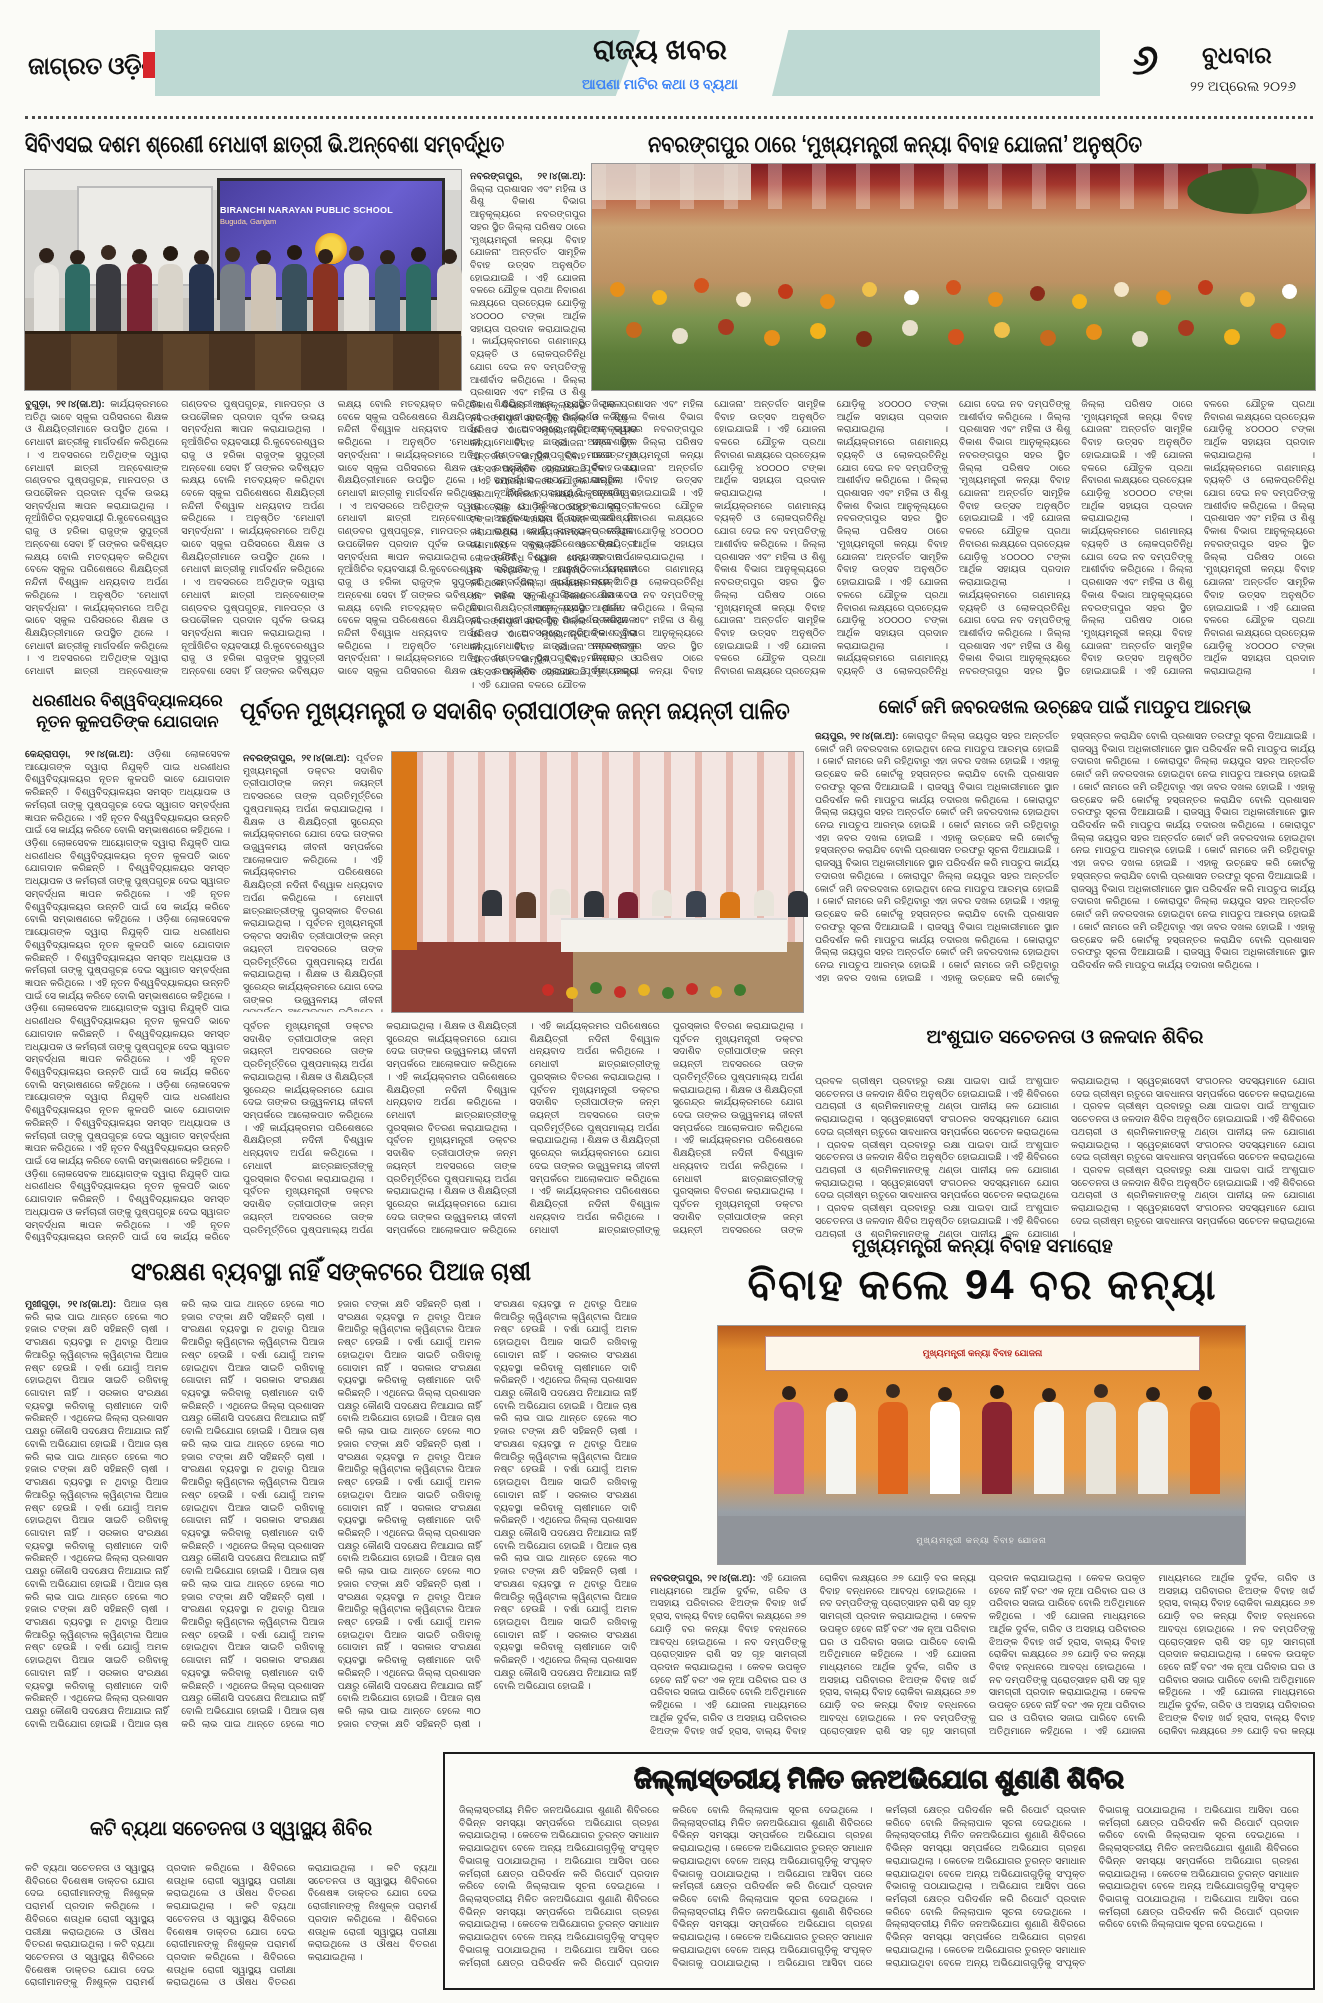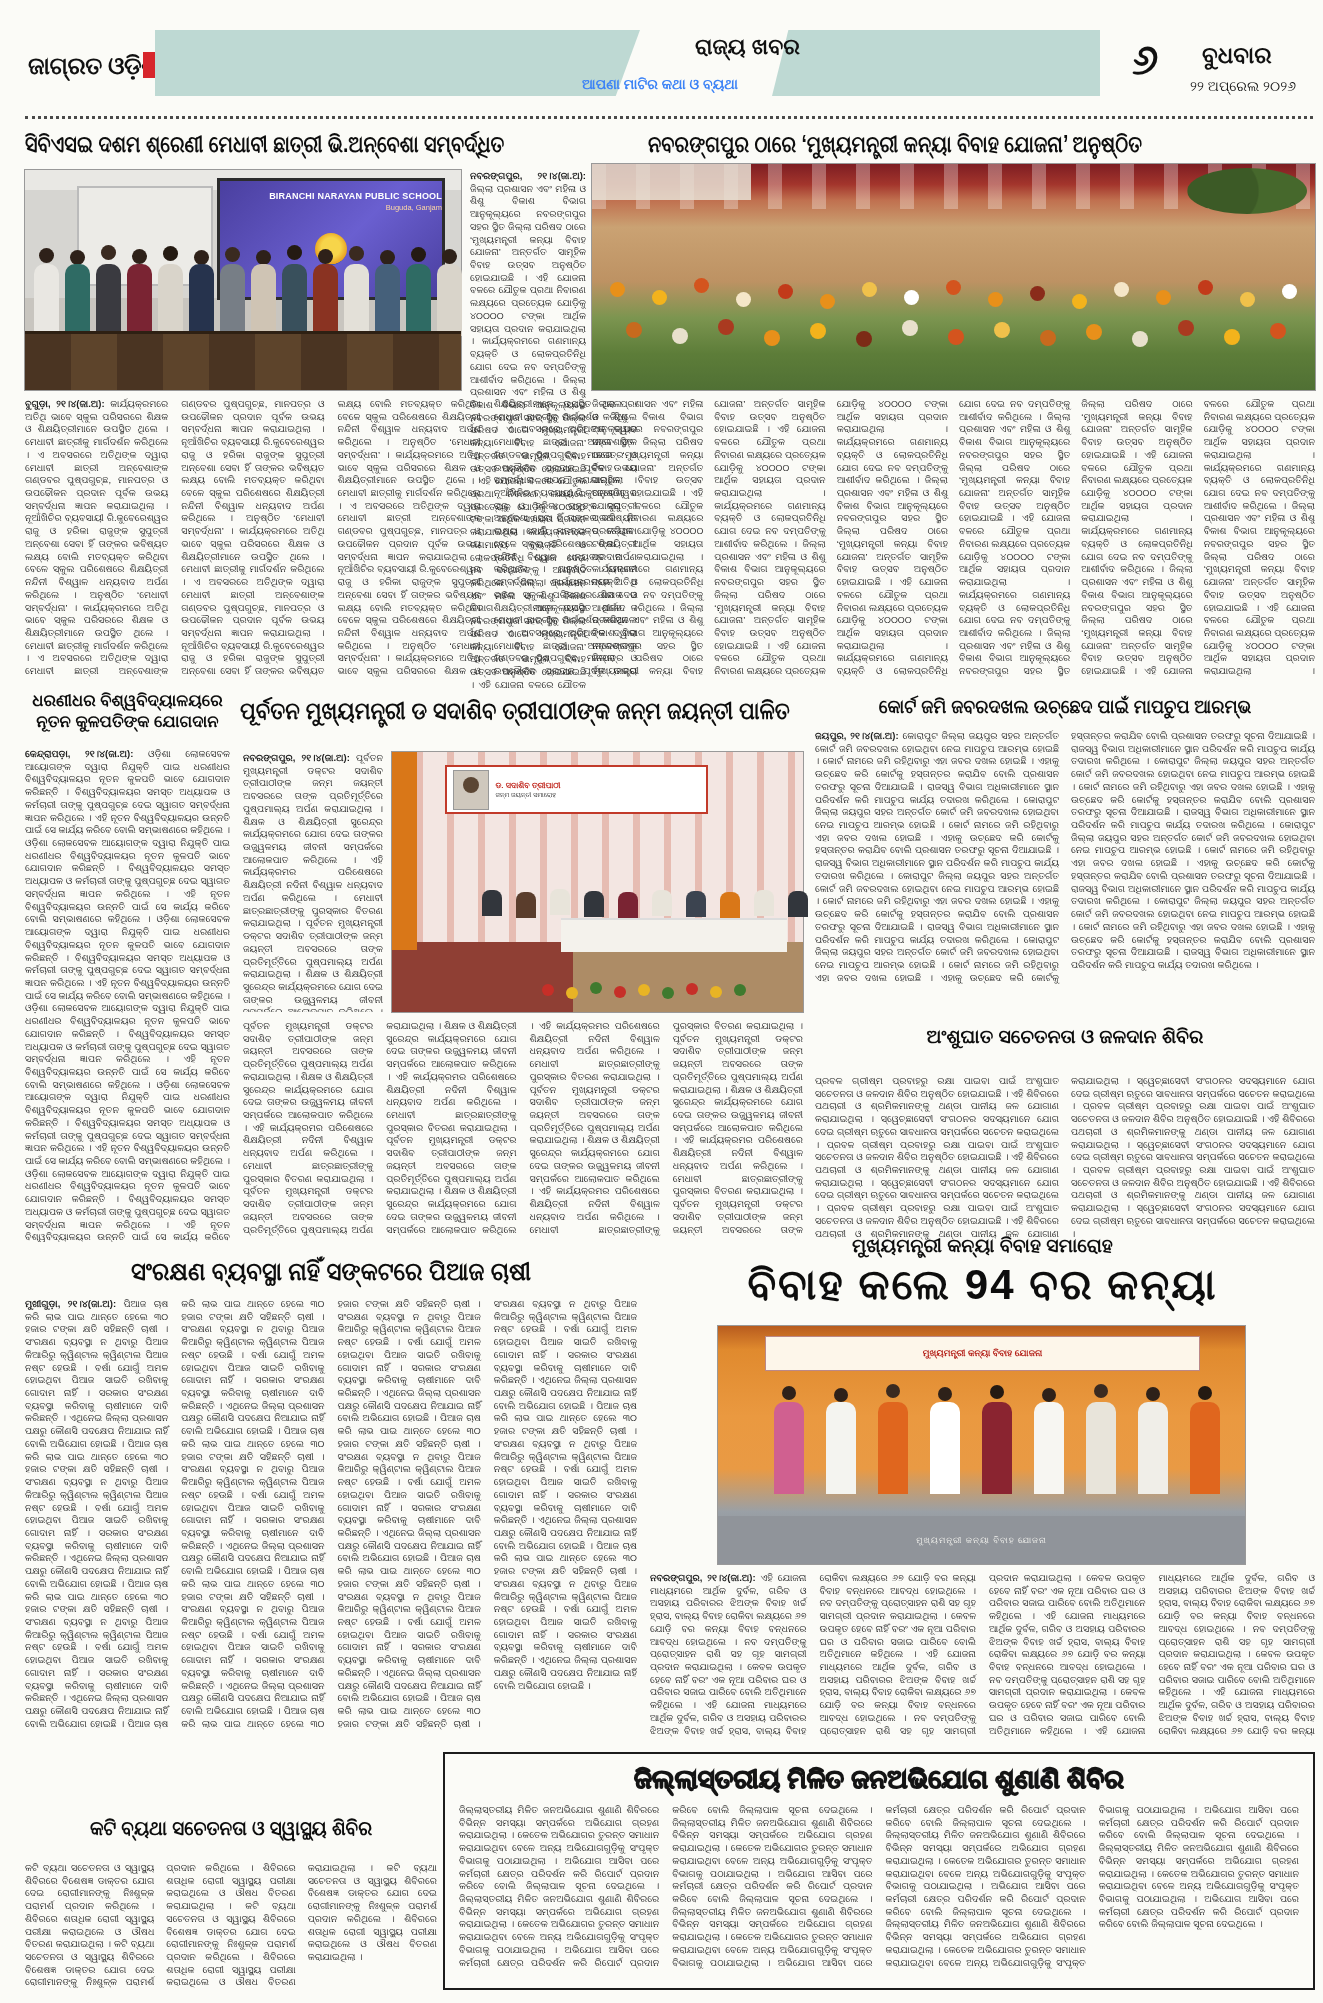--- a/index.html
+++ b/index.html
@@ -17,32 +17,32 @@
   .cols4{column-count:4;column-gap:13px;}
   .cols6{column-count:6;column-gap:11px;}
   .dateline{font-weight:bold;}
   .dotrule{border-top:3px dotted #4a4a4a;height:0;}
   .outline-h{color:#fff;-webkit-text-stroke:1.3px #141414;text-stroke:1.3px #141414;font-weight:800;}
 
   
   .teal{background:#bed9d3;}
   .masthead{font-size:24px;font-weight:bold;letter-spacing:-.5px;}
   .redbox{background:#d7262c;}
-  .sec-title{font-size:22px;font-weight:bold;text-align:right;}
+  .sec-title{font-size:28px;font-weight:bold;}
   .tagline{font-size:14px;font-weight:bold;color:#3b82f6;}
   .pagenum{font-size:42px;font-weight:bold;}
   .dayname{font-size:23px;font-weight:bold;}
   .datetxt{font-size:14px;}
 
   
   .photo1{background:linear-gradient(#e9e8e4 0 9%,#d6d5d1 9% 58%,#c8c5bf 58% 100%);outline:1px solid #999;}
   .p1-board{position:absolute;left:52px;top:16px;width:132px;height:96px;background:#ecebe7;border:2px solid #bbb;}
   .p1-screen{position:absolute;left:192px;top:8px;width:228px;height:122px;
              background:linear-gradient(135deg,#4a3f9f,#6a5fd0 55%,#4a3f9f);border:3px solid #2c2c2c;
-             color:#fff;text-align:right;padding-top:10px;box-sizing:border-box;}
+             color:#fff;text-align:left;padding-top:24px;box-sizing:border-box;}
   .p1-screen .l1{font-size:9px;font-weight:bold;letter-spacing:.2px;}
   .p1-screen .l2{font-size:7.5px;margin-top:2px;color:#ffd9a6;}
   .p1-logo{position:absolute;left:50%;margin-left:-16px;top:52px;width:32px;height:32px;border-radius:50%;
            background:radial-gradient(circle at 50% 45%,#f7d54a 0 40%,#e8a020 70%,#3a56b0 72%);}
   .p1-heads{position:absolute;left:14px;top:78px;width:15px;height:15px;border-radius:50%;background:#2e2119;
      box-shadow:31px 2px 0 #2e2119,62px -3px 0 #3a2a20,93px 1px 0 #2e2119,124px -2px 0 #241a12,155px 2px 0 #2e2119,
      186px -1px 0 #3a2a20,217px 2px 0 #2e2119,248px -3px 0 #241a12,279px 1px 0 #2e2119,310px -2px 0 #3a2a20,
      341px 2px 0 #2e2119,372px -1px 0 #241a12,403px 1px 0 #2e2119;}
   .p1-bodies{position:absolute;left:9px;top:94px;width:25px;height:72px;border-radius:10px 10px 0 0;background:#e9e7e2;
      box-shadow:31px 0 0 #2f6b64,62px 0 0 #3a3a40,93px 0 0 #7a2433,124px 0 0 #d9d4ca,155px 0 0 #26334d,
@@ -169,27 +169,20 @@
   <div class="abs hl fit88" style="left:240px;top:692px;width:640px;font-size:24px;line-height:38px;">ପୂର୍ବତନ ମୁଖ୍ୟମନ୍ତ୍ରୀ ଡ ସଦାଶିବ ତ୍ରୀପାଠୀଙ୍କ ଜନ୍ମ ଜୟନ୍ତୀ ପାଳିତ</div>
 
   <div class="abs body-text" style="left:243px;top:752px;width:140px;height:260px;">
     <span class="dateline">ନବରଙ୍ଗପୁର, ୨୧।୪(ଜା.ଅ):</span>
     <span>ପୂର୍ବତନ ମୁଖ୍ୟମନ୍ତ୍ରୀ ଡକ୍ଟର ସଦାଶିବ ତ୍ରୀପାଠୀଙ୍କ ଜନ୍ମ ଜୟନ୍ତୀ ଅବସରରେ ତାଙ୍କ ପ୍ରତିମୂର୍ତ୍ତିରେ ପୁଷ୍ପମାଲ୍ୟ ଅର୍ପଣ କରାଯାଇଥିଲା । ଶିକ୍ଷକ ଓ ଶିକ୍ଷୟିତ୍ରୀ ସୁରେନ୍ଦ୍ର କାର୍ଯ୍ୟକ୍ରମରେ ଯୋଗ ଦେଇ ତାଙ୍କର ଉଜ୍ଜ୍ୱଳମୟ ଜୀବନୀ ସମ୍ପର୍କରେ ଆଲୋକପାତ କରିଥିଲେ । ଏହି କାର୍ଯ୍ୟକ୍ରମର ପରିଶେଷରେ ଶିକ୍ଷୟିତ୍ରୀ ନଦିନୀ ବିଶ୍ୱାଳ ଧନ୍ୟବାଦ ଅର୍ପଣ କରିଥିଲେ । ମେଧାବୀ ଛାତ୍ରଛାତ୍ରୀଙ୍କୁ ପୁରସ୍କାର ବିତରଣ କରାଯାଇଥିଲା । ପୂର୍ବତନ ମୁଖ୍ୟମନ୍ତ୍ରୀ ଡକ୍ଟର ସଦାଶିବ ତ୍ରୀପାଠୀଙ୍କ ଜନ୍ମ ଜୟନ୍ତୀ ଅବସରରେ ତାଙ୍କ ପ୍ରତିମୂର୍ତ୍ତିରେ ପୁଷ୍ପମାଲ୍ୟ ଅର୍ପଣ କରାଯାଇଥିଲା । ଶିକ୍ଷକ ଓ ଶିକ୍ଷୟିତ୍ରୀ ସୁରେନ୍ଦ୍ର କାର୍ଯ୍ୟକ୍ରମରେ ଯୋଗ ଦେଇ ତାଙ୍କର ଉଜ୍ଜ୍ୱଳମୟ ଜୀବନୀ ସମ୍ପର୍କରେ ଆଲୋକପାତ କରିଥିଲେ । ଏହି କାର୍ଯ୍ୟକ୍ରମର ପରିଶେଷରେ ଶିକ୍ଷୟିତ୍ରୀ ନଦିନୀ ବିଶ୍ୱାଳ ଧନ୍ୟବାଦ ଅର୍ପଣ କରିଥିଲେ । ମେଧାବୀ ଛାତ୍ରଛାତ୍ରୀଙ୍କୁ ପୁରସ୍କାର ବିତରଣ କରାଯାଇଥିଲା ।</span>
   </div>
 
   <div class="abs photo3" style="left:392px;top:752px;width:411px;height:260px;">
     <div class="p3-floor"></div>
     <div class="p3-drape"></div>
-    <div class="p3-banner">
-      <div class="p3-portrait"></div>
-      <div>
-        <div class="t1">ଡ. ସଦାଶିବ ତ୍ରୀପାଠୀ</div>
-        <div class="t2">ଜନ୍ମ ଜୟନ୍ତୀ ସମାରୋହ</div>
-      </div>
-    </div>
     <div class="p3-table"></div>
     <div class="p3-seated"></div>
     <div class="p3-flowers"></div>
   </div>
 
   <div class="abs body-text cols4" style="left:243px;top:1020px;width:560px;height:222px;">
     <span>ପୂର୍ବତନ ମୁଖ୍ୟମନ୍ତ୍ରୀ ଡକ୍ଟର ସଦାଶିବ ତ୍ରୀପାଠୀଙ୍କ ଜନ୍ମ ଜୟନ୍ତୀ ଅବସରରେ ତାଙ୍କ ପ୍ରତିମୂର୍ତ୍ତିରେ ପୁଷ୍ପମାଲ୍ୟ ଅର୍ପଣ କରାଯାଇଥିଲା । ଶିକ୍ଷକ ଓ ଶିକ୍ଷୟିତ୍ରୀ ସୁରେନ୍ଦ୍ର କାର୍ଯ୍ୟକ୍ରମରେ ଯୋଗ ଦେଇ ତାଙ୍କର ଉଜ୍ଜ୍ୱଳମୟ ଜୀବନୀ ସମ୍ପର୍କରେ ଆଲୋକପାତ କରିଥିଲେ । ଏହି କାର୍ଯ୍ୟକ୍ରମର ପରିଶେଷରେ ଶିକ୍ଷୟିତ୍ରୀ ନଦିନୀ ବିଶ୍ୱାଳ ଧନ୍ୟବାଦ ଅର୍ପଣ କରିଥିଲେ । ମେଧାବୀ ଛାତ୍ରଛାତ୍ରୀଙ୍କୁ ପୁରସ୍କାର ବିତରଣ କରାଯାଇଥିଲା । ପୂର୍ବତନ ମୁଖ୍ୟମନ୍ତ୍ରୀ ଡକ୍ଟର ସଦାଶିବ ତ୍ରୀପାଠୀଙ୍କ ଜନ୍ମ ଜୟନ୍ତୀ ଅବସରରେ ତାଙ୍କ ପ୍ରତିମୂର୍ତ୍ତିରେ ପୁଷ୍ପମାଲ୍ୟ ଅର୍ପଣ କରାଯାଇଥିଲା । ଶିକ୍ଷକ ଓ ଶିକ୍ଷୟିତ୍ରୀ ସୁରେନ୍ଦ୍ର କାର୍ଯ୍ୟକ୍ରମରେ ଯୋଗ ଦେଇ ତାଙ୍କର ଉଜ୍ଜ୍ୱଳମୟ ଜୀବନୀ ସମ୍ପର୍କରେ ଆଲୋକପାତ କରିଥିଲେ । ଏହି କାର୍ଯ୍ୟକ୍ରମର ପରିଶେଷରେ ଶିକ୍ଷୟିତ୍ରୀ ନଦିନୀ ବିଶ୍ୱାଳ ଧନ୍ୟବାଦ ଅର୍ପଣ କରିଥିଲେ । ମେଧାବୀ ଛାତ୍ରଛାତ୍ରୀଙ୍କୁ ପୁରସ୍କାର ବିତରଣ କରାଯାଇଥିଲା । ପୂର୍ବତନ ମୁଖ୍ୟମନ୍ତ୍ରୀ ଡକ୍ଟର ସଦାଶିବ ତ୍ରୀପାଠୀଙ୍କ ଜନ୍ମ ଜୟନ୍ତୀ ଅବସରରେ ତାଙ୍କ ପ୍ରତିମୂର୍ତ୍ତିରେ ପୁଷ୍ପମାଲ୍ୟ ଅର୍ପଣ କରାଯାଇଥିଲା । ଶିକ୍ଷକ ଓ ଶିକ୍ଷୟିତ୍ରୀ ସୁରେନ୍ଦ୍ର କାର୍ଯ୍ୟକ୍ରମରେ ଯୋଗ ଦେଇ ତାଙ୍କର ଉଜ୍ଜ୍ୱଳମୟ ଜୀବନୀ ସମ୍ପର୍କରେ ଆଲୋକପାତ କରିଥିଲେ । ଏହି କାର୍ଯ୍ୟକ୍ରମର ପରିଶେଷରେ ଶିକ୍ଷୟିତ୍ରୀ ନଦିନୀ ବିଶ୍ୱାଳ ଧନ୍ୟବାଦ ଅର୍ପଣ କରିଥିଲେ । ମେଧାବୀ ଛାତ୍ରଛାତ୍ରୀଙ୍କୁ ପୁରସ୍କାର ବିତରଣ କରାଯାଇଥିଲା । ପୂର୍ବତନ ମୁଖ୍ୟମନ୍ତ୍ରୀ ଡକ୍ଟର ସଦାଶିବ ତ୍ରୀପାଠୀଙ୍କ ଜନ୍ମ ଜୟନ୍ତୀ ଅବସରରେ ତାଙ୍କ ପ୍ରତିମୂର୍ତ୍ତିରେ ପୁଷ୍ପମାଲ୍ୟ ଅର୍ପଣ କରାଯାଇଥିଲା । ଶିକ୍ଷକ ଓ ଶିକ୍ଷୟିତ୍ରୀ ସୁରେନ୍ଦ୍ର କାର୍ଯ୍ୟକ୍ରମରେ ଯୋଗ ଦେଇ ତାଙ୍କର ଉଜ୍ଜ୍ୱଳମୟ ଜୀବନୀ ସମ୍ପର୍କରେ ଆଲୋକପାତ କରିଥିଲେ । ଏହି କାର୍ଯ୍ୟକ୍ରମର ପରିଶେଷରେ ଶିକ୍ଷୟିତ୍ରୀ ନଦିନୀ ବିଶ୍ୱାଳ ଧନ୍ୟବାଦ ଅର୍ପଣ କରିଥିଲେ । ମେଧାବୀ ଛାତ୍ରଛାତ୍ରୀଙ୍କୁ ପୁରସ୍କାର ବିତରଣ କରାଯାଇଥିଲା । ପୂର୍ବତନ ମୁଖ୍ୟମନ୍ତ୍ରୀ ଡକ୍ଟର ସଦାଶିବ ତ୍ରୀପାଠୀଙ୍କ ଜନ୍ମ ଜୟନ୍ତୀ ଅବସରରେ ତାଙ୍କ ପ୍ରତିମୂର୍ତ୍ତିରେ ପୁଷ୍ପମାଲ୍ୟ ଅର୍ପଣ କରାଯାଇଥିଲା । ଶିକ୍ଷକ ଓ ଶିକ୍ଷୟିତ୍ରୀ ସୁରେନ୍ଦ୍ର କାର୍ଯ୍ୟକ୍ରମରେ ଯୋଗ ଦେଇ ତାଙ୍କର ଉଜ୍ଜ୍ୱଳମୟ ଜୀବନୀ ସମ୍ପର୍କରେ ଆଲୋକପାତ କରିଥିଲେ । ଏହି କାର୍ଯ୍ୟକ୍ରମର ପରିଶେଷରେ ଶିକ୍ଷୟିତ୍ରୀ ନଦିନୀ ବିଶ୍ୱାଳ ଧନ୍ୟବାଦ ଅର୍ପଣ କରିଥିଲେ । ମେଧାବୀ ଛାତ୍ରଛାତ୍ରୀଙ୍କୁ ପୁରସ୍କାର ବିତରଣ କରାଯାଇଥିଲା । ପୂର୍ବତନ ମୁଖ୍ୟମନ୍ତ୍ରୀ ଡକ୍ଟର ସଦାଶିବ ତ୍ରୀପାଠୀଙ୍କ ଜନ୍ମ ଜୟନ୍ତୀ ଅବସରରେ ତାଙ୍କ ପ୍ରତିମୂର୍ତ୍ତିରେ ପୁଷ୍ପମାଲ୍ୟ ଅର୍ପଣ କରାଯାଇଥିଲା । ଶିକ୍ଷକ ଓ ଶିକ୍ଷୟିତ୍ରୀ ସୁରେନ୍ଦ୍ର କାର୍ଯ୍ୟକ୍ରମରେ ଯୋଗ ଦେଇ ତାଙ୍କର ଉଜ୍ଜ୍ୱଳମୟ ଜୀବନୀ ସମ୍ପର୍କରେ ଆଲୋକପାତ କରିଥିଲେ । ଏହି କାର୍ଯ୍ୟକ୍ରମର ପରିଶେଷରେ ଶିକ୍ଷୟିତ୍ରୀ ନଦିନୀ ବିଶ୍ୱାଳ ଧନ୍ୟବାଦ ଅର୍ପଣ କରିଥିଲେ । ମେଧାବୀ ଛାତ୍ରଛାତ୍ରୀଙ୍କୁ ପୁରସ୍କାର ବିତରଣ କରାଯାଇଥିଲା ।</span>
   </div>
 
   <div class="abs hl ctr fit92" style="left:815px;top:692px;width:500px;font-size:19px;line-height:30px;">କୋର୍ଟ ଜମି ଜବରଦଖଲ ଉଚ୍ଛେଦ ପାଇଁ ମାପଚୁପ ଆରମ୍ଭ</div>

